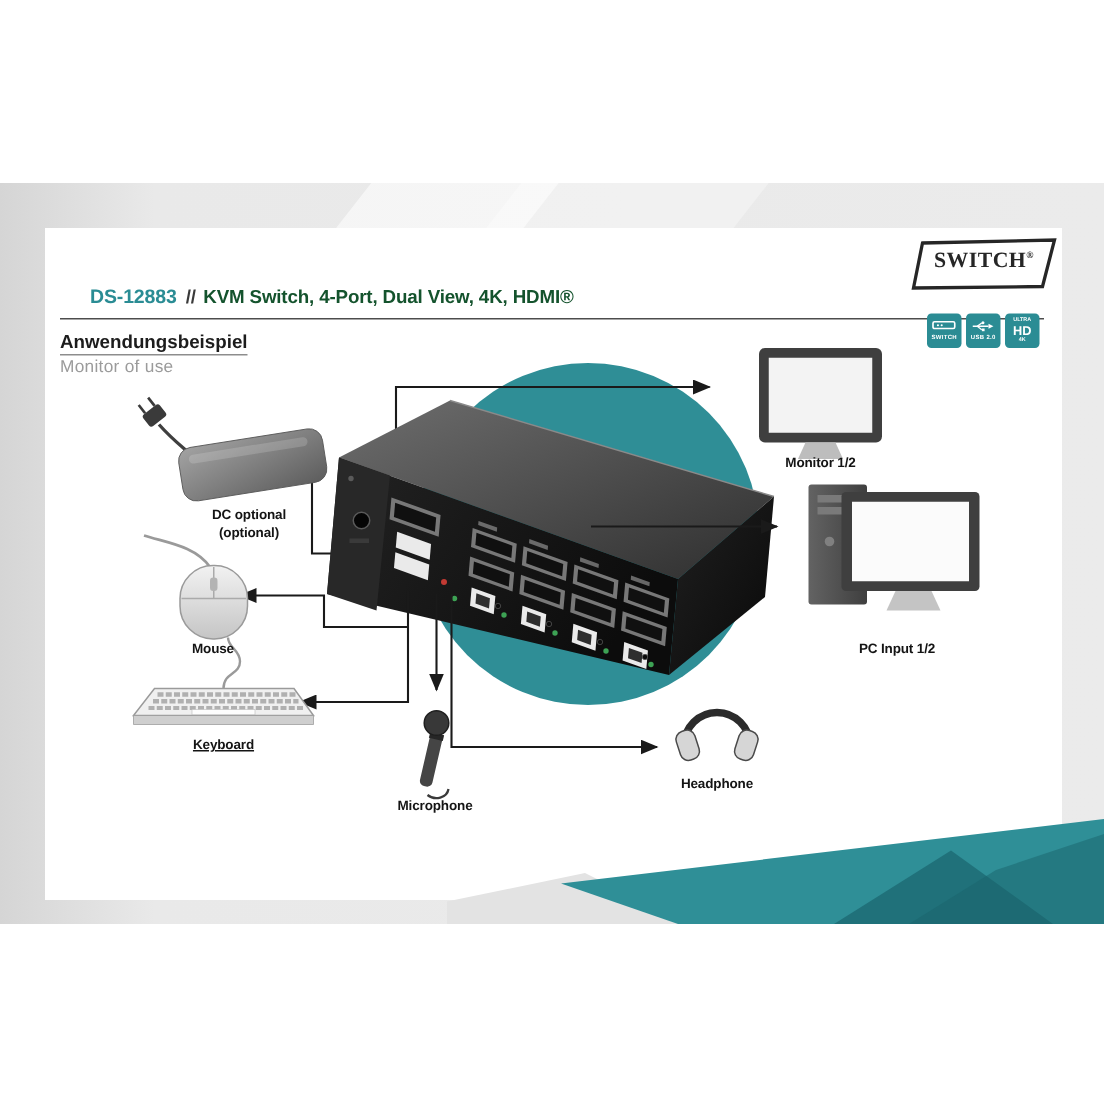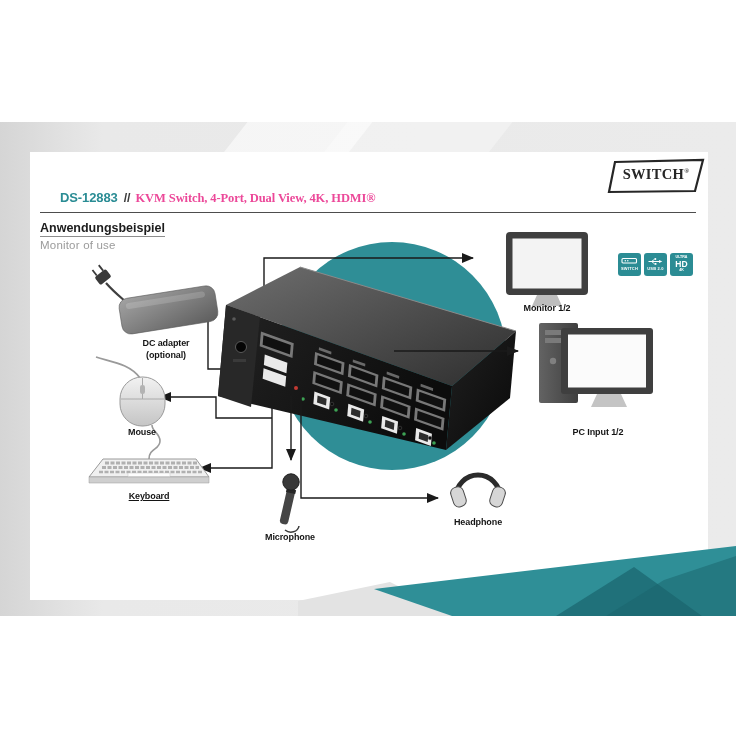--- a/index.html
+++ b/index.html
@@ -9,34 +9,34 @@
   .band{position:absolute;left:0;top:122px;width:736px;height:494px;
         background:linear-gradient(90deg,#d5d5d5 0%,#e9e9e9 14%,#ebebeb 100%);}
   .streak{position:absolute;top:0;height:32px;background:rgba(255,255,255,.55);transform:skewX(-38deg);}
   .streak.s2{background:rgba(255,255,255,.32);}
   
   .sheet{position:absolute;left:30px;top:152px;width:678px;height:448px;background:#ffffff;}
   
   .hdr{position:absolute;left:40px;top:190px;font-size:12.5px;letter-spacing:-0.1px;color:#3a3a3a;white-space:nowrap;}
   .hdr .code{color:#2a8c94;font-weight:bold;font-size:13px;padding-left:20px;}
   .hdr .sep{color:#3a3a3a;font-weight:bold;margin:0 5px 0 6px;}
-  .hdr .ttl{font-weight:bold;color:#ec4899;font-family:Liberation Serif, serif;}
+  .hdr .ttl{font-weight:bold;color:#14532d;}
   .rule{position:absolute;left:40px;top:212px;width:656px;height:1px;background:#4d4d4d;}
   .sec-de{position:absolute;left:40px;top:221px;font-size:12.5px;font-weight:bold;color:#1c1c1c;
           border-bottom:1px solid #8d8d8d;padding-bottom:1px;}
   .sec-en{position:absolute;left:40px;top:239px;font-size:11.5px;color:#9b9b9b;letter-spacing:.2px;}
   
   .logo-text{position:absolute;left:612px;top:166px;width:88px;text-align:center;
              font-family:"Liberation Serif","DejaVu Serif",serif;font-weight:bold;
              font-size:14.5px;letter-spacing:.3px;color:#262626;}
   .logo-text sup{font-size:6.5px;}
   
   .badges{position:absolute;left:618px;top:209px;display:flex;gap:3px;}
   .badge{width:23px;height:23px;background:#2b8c94;border-radius:3px;color:#fff;
-         display:flex;flex-direction:column;align-items:center;justify-content:center;overflow:hidden;margin-top:44px;}
+         display:flex;flex-direction:column;align-items:center;justify-content:center;overflow:hidden;}
   .badge .blabel{font-size:4px;font-weight:bold;letter-spacing:.2px;line-height:1.4;}
   .badge .uhd-top{font-size:3.6px;font-weight:bold;line-height:1;}
   .badge .uhd-main{font-size:8.5px;font-weight:bold;line-height:1;}
   .badge .uhd-sub{font-size:3.6px;font-weight:bold;line-height:1.2;}
   
   .dlabel{position:absolute;font-size:9px;font-weight:bold;color:#141414;text-align:center;
           letter-spacing:-.1px;line-height:1.35;}
   svg.overlay{position:absolute;left:0;top:0;}
 </style>
 </head>
@@ -261,21 +261,21 @@
       <div class="uhd-top">ULTRA</div>
       <div class="uhd-main">HD</div>
       <div class="uhd-sub">4K</div>
     </div>
   </div>
 
   <div class="sec-de">Anwendungsbeispiel</div>
   <div class="sec-en">Monitor of use</div>
 
   <div class="dlabel" style="left:121px;top:337px;width:90px;">
-    <div>DC adapter</div>
+    <div>DC optional</div>
     <div>(optional)</div>
   </div>
   <div class="dlabel" style="left:112px;top:426px;width:60px;text-align:center;">Mouse</div>
   <div class="dlabel" style="left:109px;top:490px;width:80px;text-decoration:underline;">Keyboard</div>
   <div class="dlabel" style="left:245px;top:531px;width:90px;">Microphone</div>
   <div class="dlabel" style="left:433px;top:516px;width:90px;">Headphone</div>
   <div class="dlabel" style="left:497px;top:302px;width:100px;">Monitor 1/2</div>
   <div class="dlabel" style="left:543px;top:426px;width:110px;">PC Input 1/2</div>
 
 </div>

